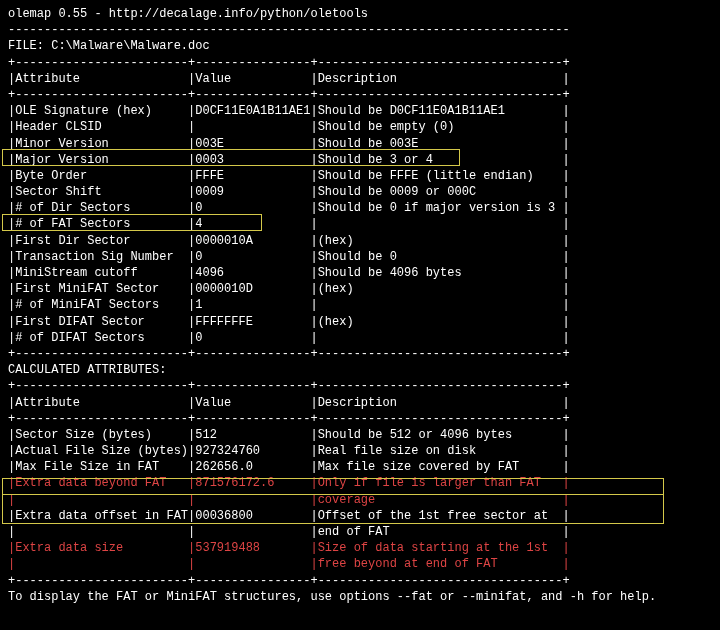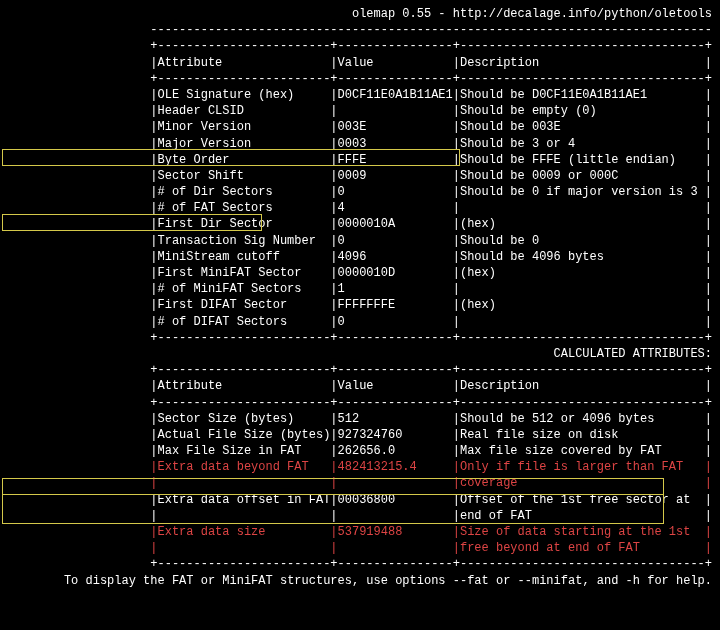--- a/index.html
+++ b/index.html
@@ -8,34 +8,35 @@
     color: #fff;
     font-family: "Consolas", "Courier New", monospace;
     font-size: 12px;
     line-height: 1.35;
     padding: 6px 8px;
     width: 720px;
     height: 630px;
     overflow: hidden;
     position: relative;
   }
-  .line { white-space: pre; text-align: right; }
+  .line { white-space: pre; }
   .red { color: #d44; }
   .hl-box {
     position: absolute;
     border: 1px solid #d4c84a;
     pointer-events: none;
   }
 </style>
 </head>
 <body>
 
 <div id="out">
     <div class="line">olemap 0.55 - http://decalage.info/python/oletools</div>
     <div class="line">------------------------------------------------------------------------------</div>
+    <div class="line">FILE: C:\Malware\Malware.doc</div>
     <div class="line"></div>
     <div class="line"></div>
     <div class="line">+------------------------+----------------+----------------------------------+</div>
     <div class="line">|Attribute               |Value           |Description                       |</div>
     <div class="line">+------------------------+----------------+----------------------------------+</div>
     <div class="line">|OLE Signature (hex)     |D0CF11E0A1B11AE1|Should be D0CF11E0A1B11AE1        |</div>
     <div class="line">|Header CLSID            |                |Should be empty (0)               |</div>
     <div class="line">|Minor Version           |003E            |Should be 003E                    |</div>
     <div class="line">|Major Version           |0003            |Should be 3 or 4                  |</div>
     <div class="line">|Byte Order              |FFFE            |Should be FFFE (little endian)    |</div>
@@ -52,21 +53,21 @@
     <div class="line">+------------------------+----------------+----------------------------------+</div>
     <div class="line"></div>
     <div class="line">CALCULATED ATTRIBUTES:</div>
     <div class="line"></div>
     <div class="line">+------------------------+----------------+----------------------------------+</div>
     <div class="line">|Attribute               |Value           |Description                       |</div>
     <div class="line">+------------------------+----------------+----------------------------------+</div>
     <div class="line">|Sector Size (bytes)     |512             |Should be 512 or 4096 bytes       |</div>
     <div class="line">|Actual File Size (bytes)|927324760       |Real file size on disk            |</div>
     <div class="line">|Max File Size in FAT    |262656.0        |Max file size covered by FAT      |</div>
-    <div class="line red">|Extra data beyond FAT   |482413215.4     |Only if file is larger than FAT   |</div>
+    <div class="line red">|Extra data beyond FAT   |871576172.6     |Only if file is larger than FAT   |</div>
     <div class="line red">|                        |                |coverage                          |</div>
     <div class="line">|Extra data offset in FAT|00036800        |Offset of the 1st free sector at  |</div>
     <div class="line">|                        |                |end of FAT                        |</div>
     <div class="line red">|Extra data size         |537919488       |Size of data starting at the 1st  |</div>
     <div class="line red">|                        |                |free beyond at end of FAT         |</div>
     <div class="line">+------------------------+----------------+----------------------------------+</div>
     <div class="line"></div>
     <div class="line">To display the FAT or MiniFAT structures, use options --fat or --minifat, and -h for help.</div>
   </div>
 

